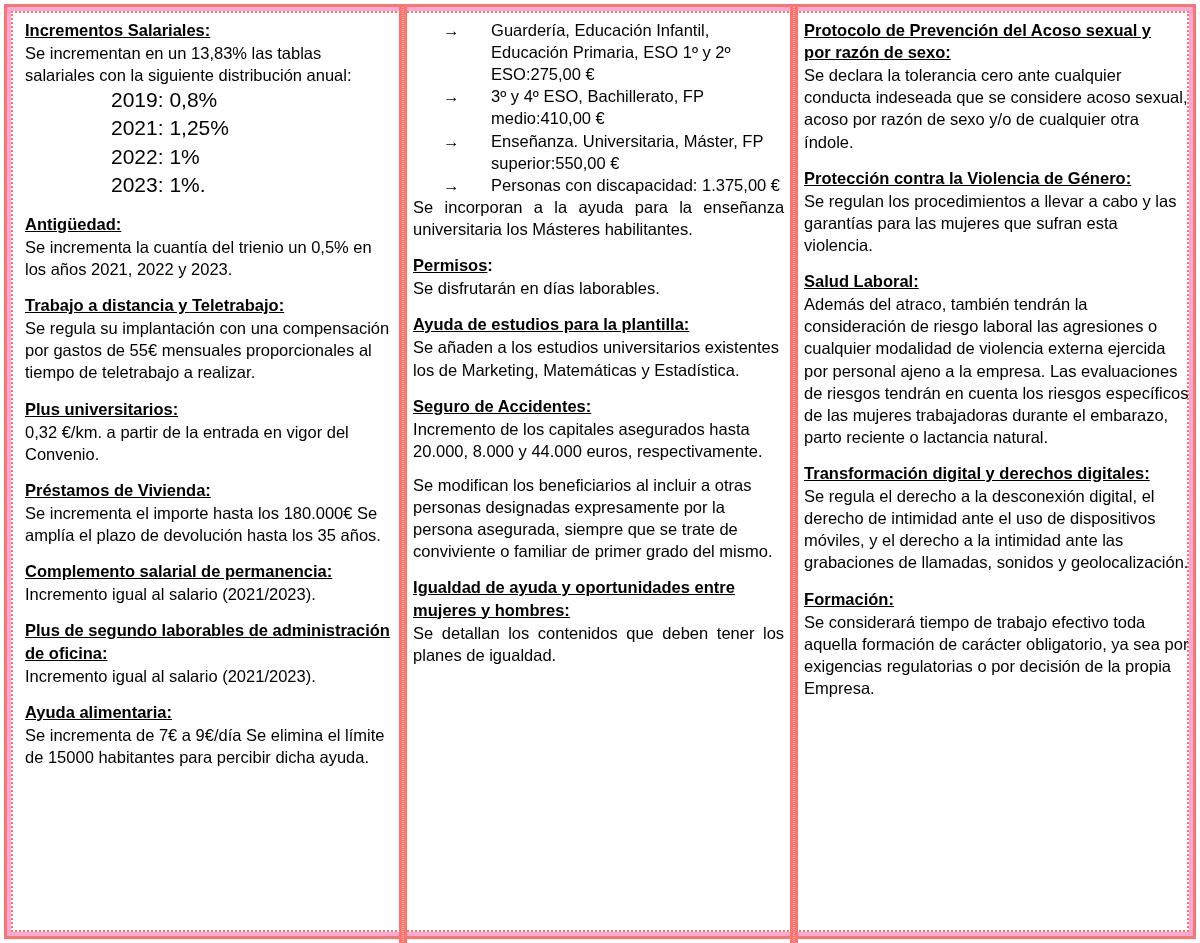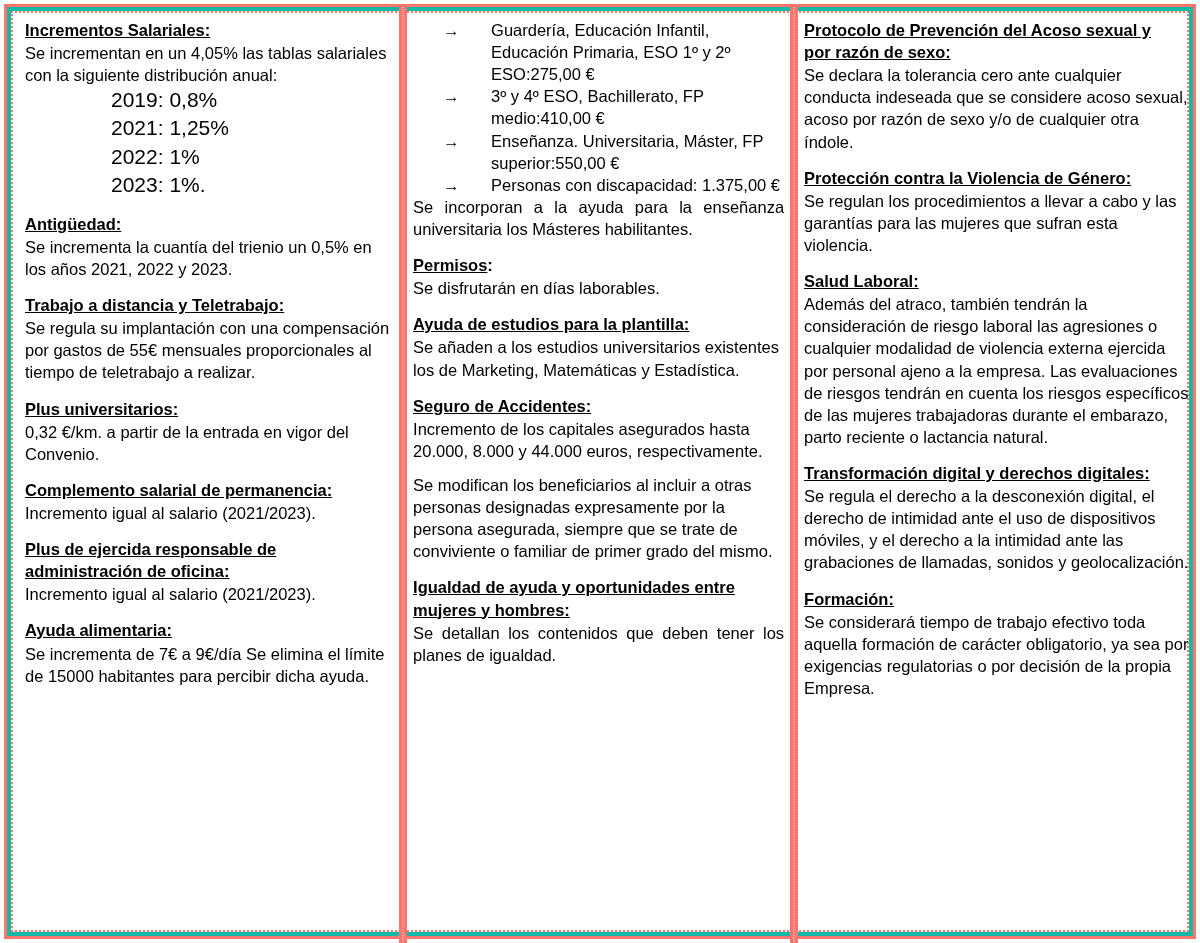--- a/index.html
+++ b/index.html
@@ -17,21 +17,21 @@
 
   
   #frame {
     position: absolute;
     left: 4px;
     top: 4px;
     width: 1192px;
     height: 935px;
     box-sizing: border-box;
     border: 3px solid #f8766d;
-    background: #14b8a6;
+    background: #f9a8d4;
   }
   #frame-inner {
     position: absolute;
     left: 4px;
     top: 4px;
     right: 4px;
     bottom: 4px;
     box-sizing: border-box;
     border: 2px dotted #f8766d;
     background: #ffffff;
@@ -142,21 +142,21 @@
 
 <div id="frame">
   <div id="frame-inner"></div>
 
   <div id="columns">
 
     <div class="column col-1">
 
       <div class="block">
         <h3 class="heading"><span class="u">Incrementos Salariales:</span></h3>
-        <p class="body">Se incrementan en un 4,05% las tablas salariales con la siguiente distribución anual:</p>
+        <p class="body">Se incrementan en un 13,83% las tablas salariales con la siguiente distribución anual:</p>
         <ul class="year-list">
           <li>2019: 0,8%</li>
           <li>2021: 1,25%</li>
           <li>2022: 1%</li>
           <li>2023: 1%.</li>
         </ul>
       </div>
 
       <div class="block">
         <h3 class="heading"><span class="u">Antigüedad:</span></h3>
@@ -166,28 +166,32 @@
       <div class="block">
         <h3 class="heading"><span class="u">Trabajo a distancia y Teletrabajo:</span></h3>
         <p class="body">Se regula su implantación con una compensación por gastos de 55€ mensuales proporcionales al tiempo de teletrabajo a realizar.</p>
       </div>
 
       <div class="block">
         <h3 class="heading"><span class="u">Plus universitarios:</span></h3>
         <p class="body">0,32 €/km. a partir de la entrada en vigor del Convenio.</p>
       </div>
 
+      <div class="block">
+        <h3 class="heading"><span class="u">Préstamos de Vivienda:</span></h3>
+        <p class="body">Se incrementa el importe hasta los 180.000€ Se amplía el plazo de devolución hasta los 35 años.</p>
+      </div>
 
       <div class="block">
         <h3 class="heading"><span class="u">Complemento salarial de permanencia:</span></h3>
         <p class="body">Incremento igual al salario (2021/2023).</p>
       </div>
 
       <div class="block">
-        <h3 class="heading"><span class="u">Plus de ejercida responsable de administración de oficina:</span></h3>
+        <h3 class="heading"><span class="u">Plus de segundo laborables de administración de oficina:</span></h3>
         <p class="body">Incremento igual al salario (2021/2023).</p>
       </div>
 
       <div class="block">
         <h3 class="heading"><span class="u">Ayuda alimentaria:</span></h3>
         <p class="body">Se incrementa de 7€ a 9€/día Se elimina el límite de 15000 habitantes para percibir dicha ayuda.</p>
       </div>
 
     </div>
 

